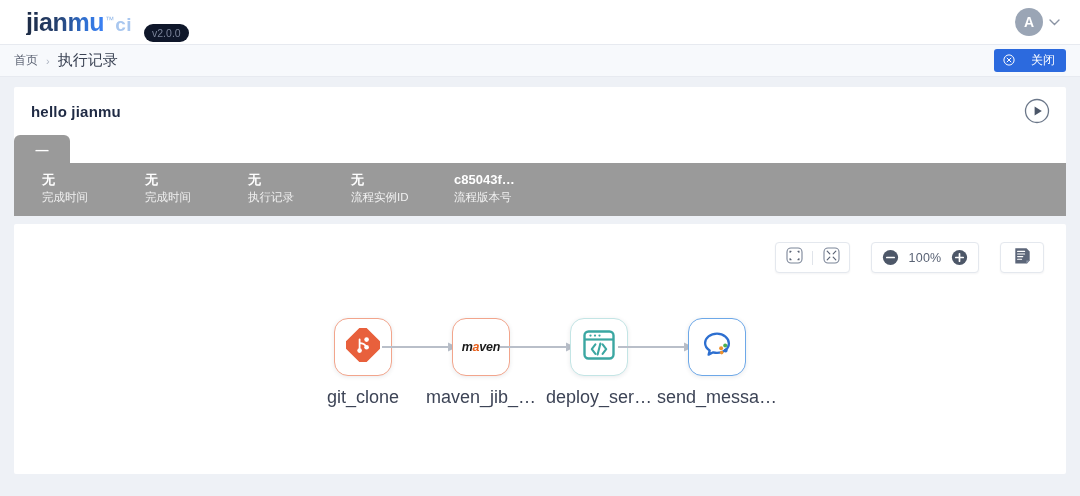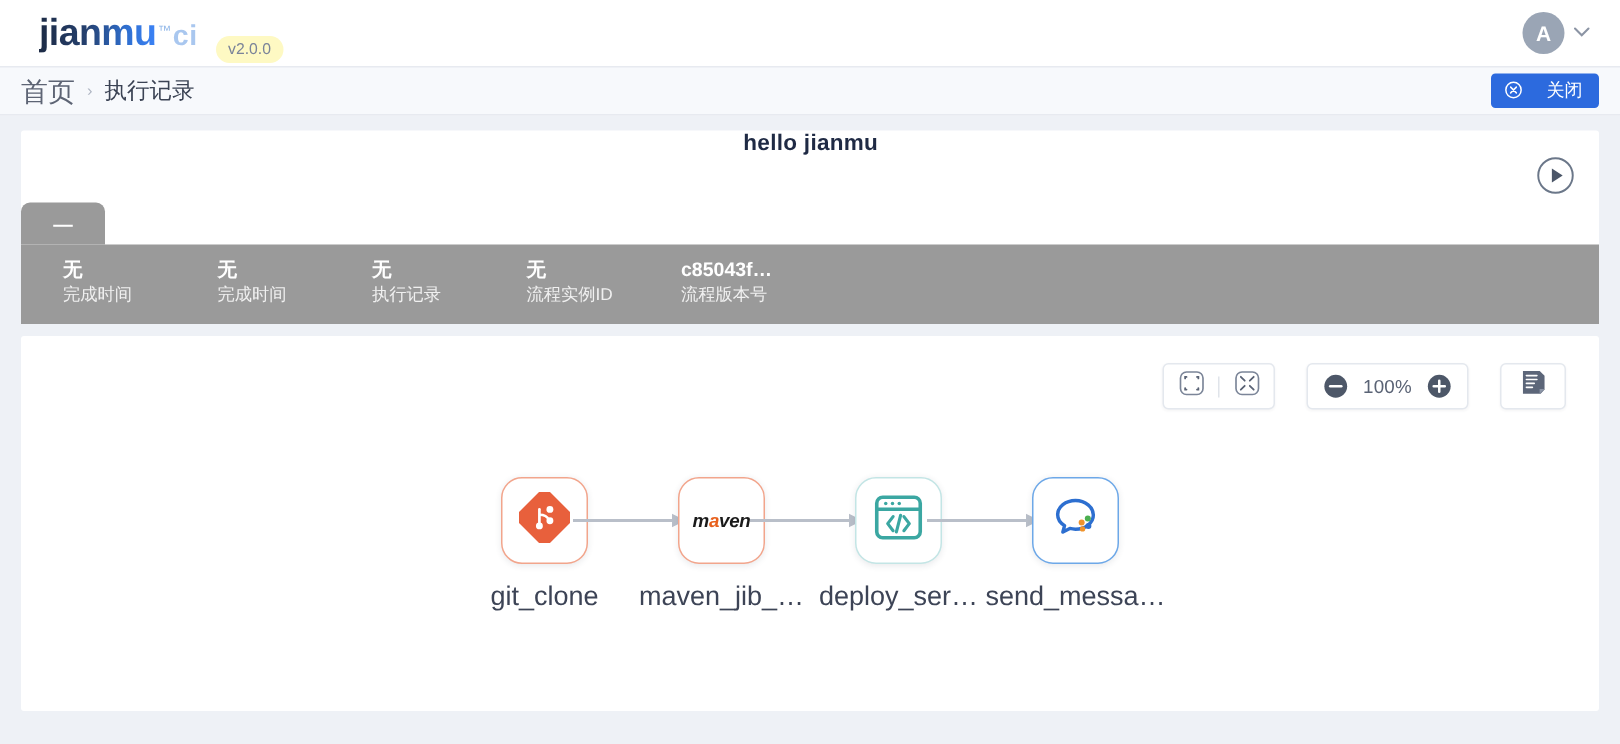--- a/index.html
+++ b/index.html
@@ -25,21 +25,21 @@
     -webkit-text-fill-color: transparent; color: #23335a;
     line-height: 1;
   }
   .logo-tm { font-size: 9px; color: #8fb6e8; margin: 0 1px 10px 1px; }
   .logo-ci {
     font-size: 19px; font-weight: 700; color: #a9c7ef;
     line-height: 1; margin-bottom: 1px; letter-spacing: 0.5px;
   }
   .version-badge {
     margin-left: 12px; margin-bottom: 2px;
-    background: #fef9c3; color: #7a8399;
+    background: #0f172a; color: #7a8399;
     font-size: 10.5px; border-radius: 9px;
     padding: 3px 8px 3px 8px; align-self: flex-end;
   }
   .topbar-right {
     margin-left: auto; display: flex; align-items: center; gap: 6px;
   }
   .avatar {
     width: 28px; height: 28px; border-radius: 50%;
     background: #9aa5b5; color: #fff;
     display: flex; align-items: center; justify-content: center;
@@ -48,21 +48,21 @@
   .chev { color: #8b94a4; font-size: 11px; line-height: 1; }
 
   
   .crumbbar {
     height: 33px; background: #f7f9fc;
     border-top: 1px solid #e7eaf0;
     border-bottom: 1px solid #e7eaf0;
     display: flex; align-items: center;
     padding: 0 14px 0 14px;
   }
-  .crumb { font-size: 18px; color: #5d6474; }
+  .crumb { font-size: 12px; color: #5d6474; }
   .crumb-sep { font-size: 11px; color: #aeb5c2; margin: 0 8px; }
   .crumb-cur { font-size: 15px; color: #3b4354; }
   .close-btn {
     margin-left: auto;
     background: #2c6ade; color: #ffffff;
     font-size: 12px; border-radius: 3px;
     padding: 5px 11px 6px 9px;
     display: flex; align-items: center; gap: 16px;
     border: none; cursor: pointer; line-height: 1;
   }
@@ -71,21 +71,20 @@
   
   .content { padding: 10px 14px 0 14px; }
 
   .card {
     background: #ffffff;
     border-radius: 2px;
   }
   .card-head {
     height: 48px; display: flex; align-items: center;
     padding: 0 16px 0 17px;
-    flex-direction: column;
   }
   .card-title {
     font-size: 15px; font-weight: 700; color: #1f2a44;
     letter-spacing: 0.2px;
   }
   .play-btn {
     margin-left: auto; width: 26px; height: 26px; cursor: pointer;
   }
 
   

